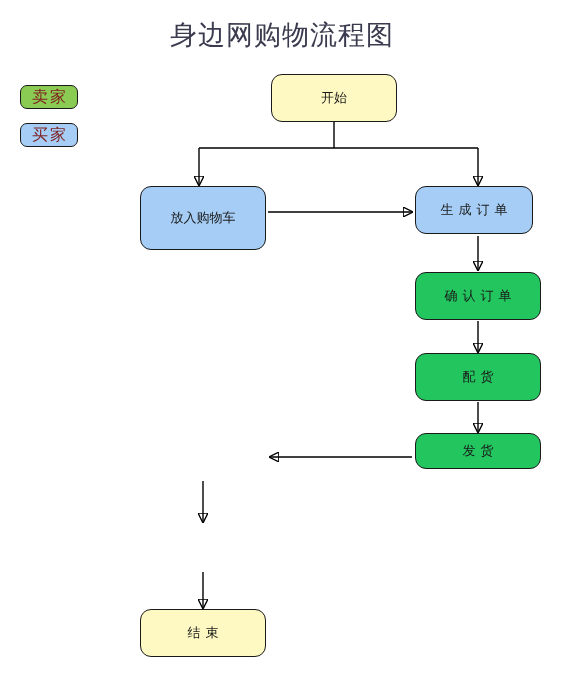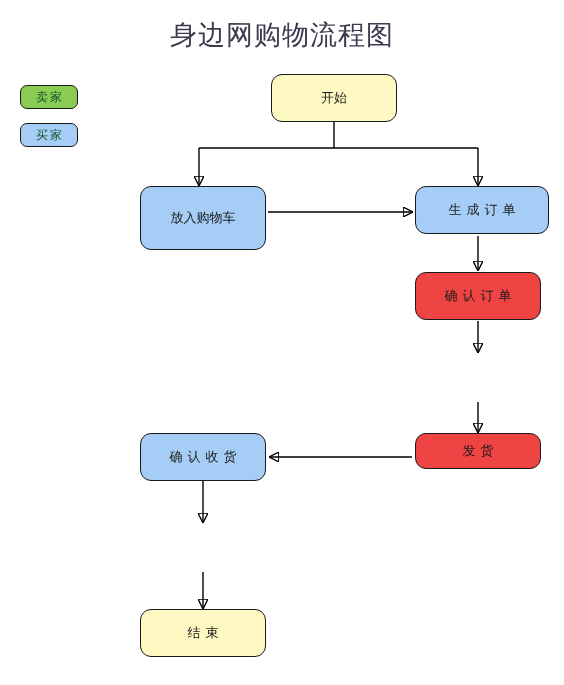--- a/index.html
+++ b/index.html
@@ -58,39 +58,39 @@
     border-radius: 11px;
     display: flex;
     align-items: center;
     justify-content: center;
     text-align: center;
     font-size: 13px;
     color: #1a1a1a;
     font-family: "DejaVu Sans", "Liberation Sans", sans-serif;
     white-space: nowrap;
   }
-  .node.green  { background: #ef4444; }
+  .node.green  { background: #22c55e; }
   .node.blue   { background: #A5CDF5; }
   .node.orange { background: #fef9c3; }
 
   .node.spaced { letter-spacing: 5px; text-indent: 5px; }
 
   
   .legend-item {
     position: absolute;
     box-sizing: border-box;
     width: 58px;
     height: 24px;
     border: 1.3px solid #1a1a1a;
     border-radius: 7px;
     display: flex;
     align-items: center;
     justify-content: center;
-    font-size: 12px;
-    color: #14532d;
+    font-size: 16px;
+    color: #7f1d1d;
     letter-spacing: 2px;
     text-indent: 2px;
     white-space: nowrap;
   }
   .legend-item.green { background: #8ACC53; }
   .legend-item.blue  { background: #A5CDF5; text-align: center; }
 </style>
 </head>
 <body>
 
@@ -153,35 +153,35 @@
   </svg>
 
   <div class="node orange" style="left:271px; top:74px; width:126px; height:48px;">
     <span>开始</span>
   </div>
 
   <div class="node blue" style="left:140px; top:186px; width:126px; height:64px;">
     <span>放入购物车</span>
   </div>
 
-  <div class="node blue spaced" style="left:415px; top:186px; width:134px; height:48px;align-items:center;">
+  <div class="node blue spaced" style="left:415px; top:186px; width:118px; height:48px;align-items:center;">
     <span>生成订单</span>
   </div>
 
   <div class="node green spaced" style="left:415px; top:272px; width:126px; height:48px;">
     <span>确认订单</span>
   </div>
 
+  <div class="node green spaced" style="left:415px; top:353px; width:126px; height:48px;">
+    <span>配货</span>
+  </div>
 
   <div class="node green spaced" style="left:415px; top:433px; width:126px; height:36px;">
     <span>发货</span>
   </div>
 
-  <div class="node blue spaced" style="left:140px; top:433px; width:126px; height:48px;">
-    <span>确认收货</span>
-  </div>
 
 
   <div class="node orange spaced" style="left:140px; top:609px; width:126px; height:48px;">
     <span>结束</span>
   </div>
 
 </div>
 
 </body></html>

